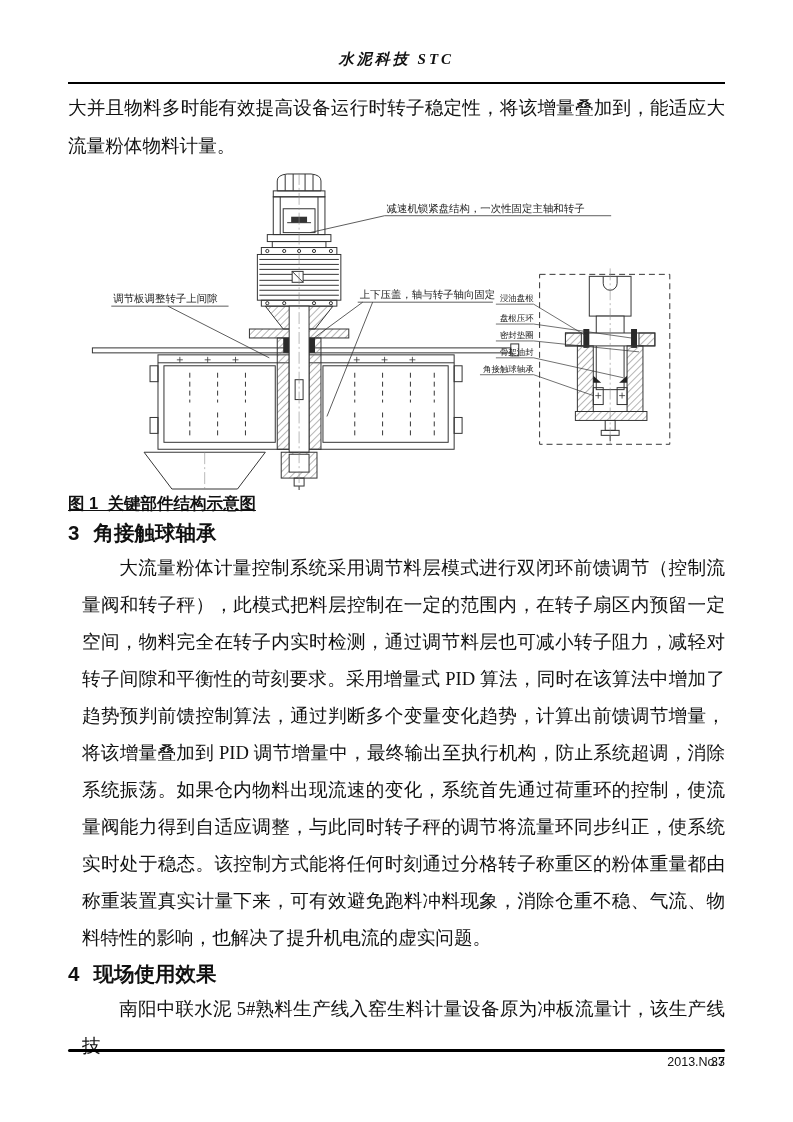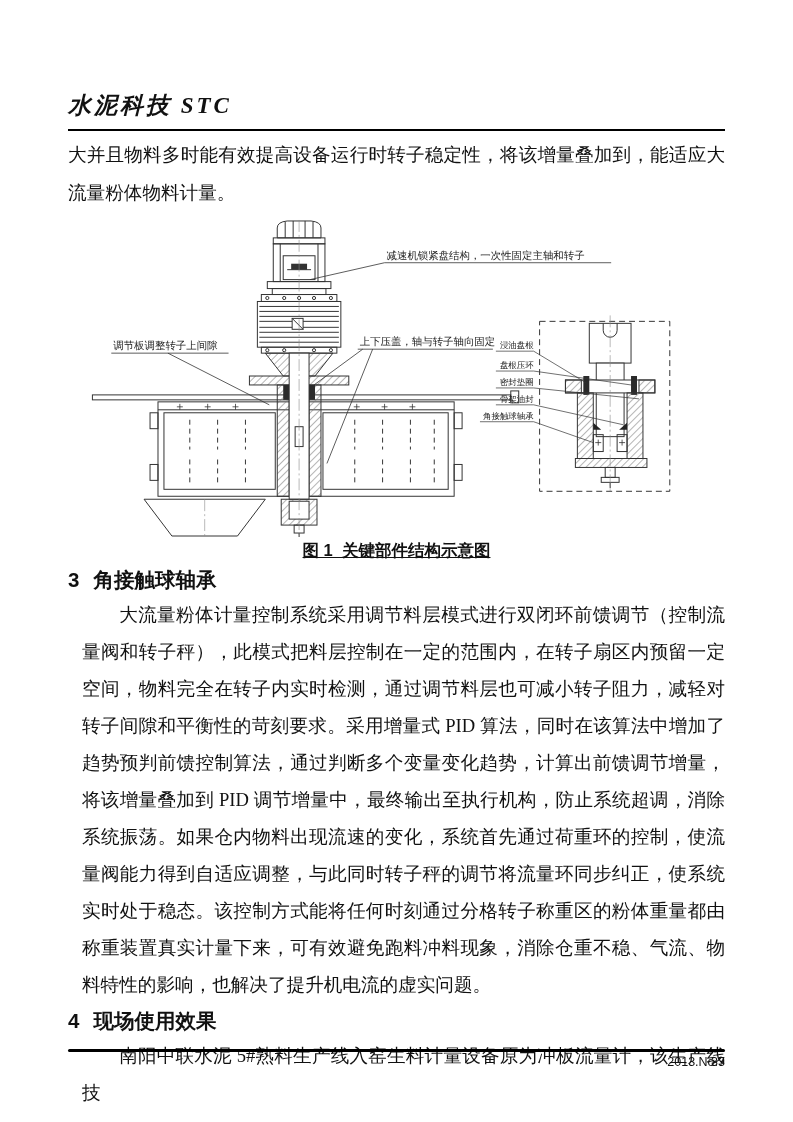--- a/index.html
+++ b/index.html
@@ -8,48 +8,47 @@
     width:793px;height:1122px;
     margin:0 auto;
     background:#ffffff;
     box-sizing:border-box;
     padding:44px 68px 0 68px;
     color:#111;
     font-family:"Liberation Serif","DejaVu Serif",serif;
     overflow:hidden;
   }
   .journal-title{
-    font-size:23px;
+    text-align:center;
+    font-size:15px;
     font-weight:bold;
     font-style:italic;
     letter-spacing:3px;
     line-height:30px;
     font-family:"Liberation Serif","DejaVu Serif",serif;
-    margin-top:47px;
   }
   .header-rule{height:2px;background:#000;margin-top:8px;}
   .body-text{
     font-size:18.6px;
     line-height:38px;
     text-align:justify;
     text-align-last:left;
     margin:5px 0 0 0;
   }
   .para{
     font-size:18.6px;
     line-height:37px;
     text-align:justify;
     text-align-last:left;
     text-indent:2em;
     margin:4px 0 0 14px;
   }
   figure{margin:6px 0 0 0;padding:0;text-decoration:underline;}
   figure svg{display:block;}
   figcaption{
-    text-align:center;
     font-size:16.5px;
     font-weight:600;
     margin-top:2px;
     white-space:pre;
     font-family:"Liberation Sans","DejaVu Sans",sans-serif;
   }
   .section-heading{
     display:flex;
     gap:14px;
     align-items:baseline;

